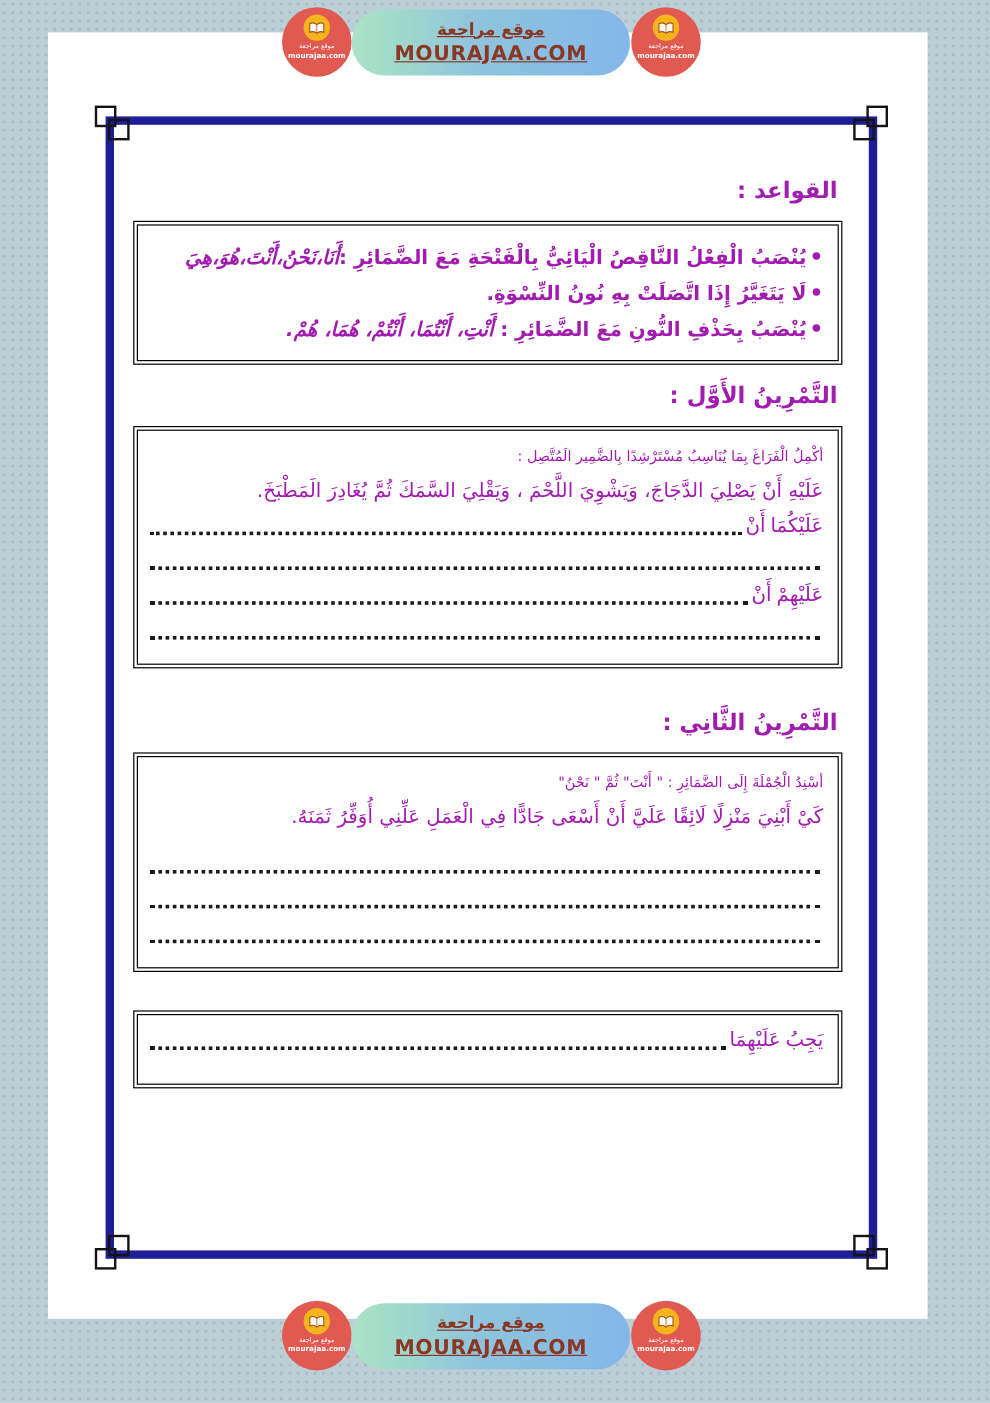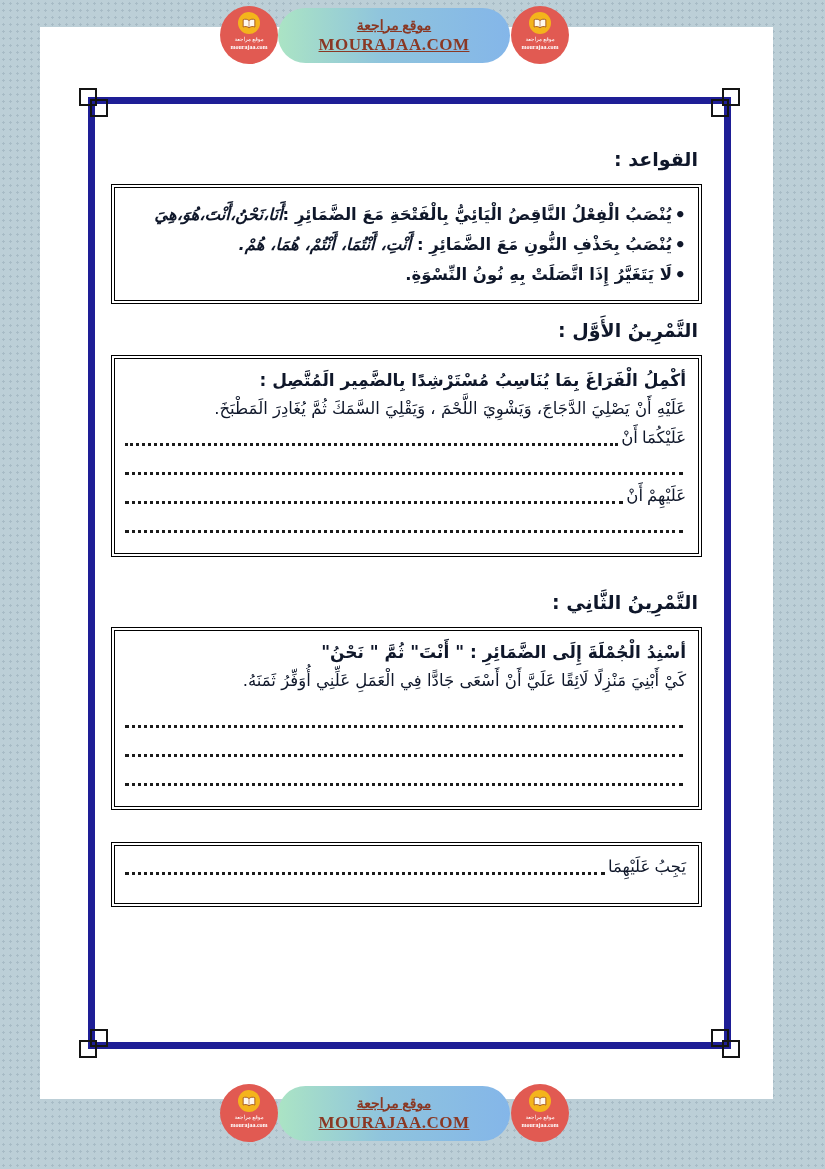--- a/index.html
+++ b/index.html
@@ -38,21 +38,21 @@
   .sq.bl1 { left: -16px; bottom: -16px; }.sq.bl2 { left: -5px;  bottom: -5px; }
   .sq.br1 { right: -16px; bottom: -16px;}.sq.br2 { right: -5px; bottom: -5px; }
 
   
   .content {
     position: absolute;
     inset: 0;
     padding: 42px 22px 0 16px;
     direction: rtl;
     text-align: right;
-    color: #0f172a;
+    color: #a21caf;
   }
   .sec-title {
     font-size: 19px;
     font-weight: bold;
     line-height: 26px;
     margin: 0 4px 12px 0;
   }
   .box {
     border: 4px double #000;
     background: #fff;
@@ -68,21 +68,21 @@
   .rule-item::before {
     content: "\2022";
     position: absolute;
     right: 0; top: 0;
     font-size: 18px;
   }
   .rule-emph { font-weight: bold; font-style: italic; }
 
   .ex-box { padding: 6px 12px 14px 10px; margin-bottom: 32px; }
   .ex-box.last { margin-bottom: 0; padding-bottom: 22px; }
-  .prompt { font-size: 17px; font-weight: bold; line-height: 30px; }
+  .prompt { font-size: 12px; font-weight: normal; line-height: 30px; }
   .model  { font-size: 16.5px; line-height: 28px; }
 
   .ansline {
     display: flex;
     align-items: flex-end;
     height: 29px;
     font-family: Liberation Serif, serif;
   }
   .ansline.gap-top { margin-top: 10px; }
   .ansline .label {
@@ -93,25 +93,24 @@
   .ansline .dots {
     flex: 1;
     border-bottom: 3px dotted #1b1b1b;
     margin-bottom: 6px;
     margin-right: 3px;
   }
 
   
   .banner {
     position: absolute;
-    left: 220px;
+    left: 235px;
     width: 348px;
     height: 60px;
     z-index: 10;
-    font-family: Liberation Serif, serif;
   }
   .banner.header { top: 6px; }
   .banner.footer { top: 1084px; }
   .pill {
     position: absolute;
     left: 58px; right: 58px; top: 2px;
     height: 55px;
     border-radius: 28px;
     background: linear-gradient(90deg, #abe4c4 0%, #8fc4dd 45%, #84b6e9 100%);
     display: flex;
@@ -200,24 +199,24 @@
     <div class="sq br2"></div>
 
     <div class="content">
 
       <div class="sec-title">القواعد :</div>
       <div class="box rules-box">
         <div class="rule-item">
           <span>يُنْصَبُ الْفِعْلُ النَّاقِصُ الْيَائِيُّ بِالْفَتْحَةِ مَعَ الضَّمَائِرِ :</span><span class="rule-emph">أَنَا،نَحْنُ،أَنْتَ،هُوَ،هِيَ</span>
         </div>
         <div class="rule-item">
+          <span>لَا يَتَغَيَّرُ إِذَا اتَّصَلَتْ بِهِ نُونُ النِّسْوَةِ.</span><span class="rule-emph"></span>
+        </div>
+        <div class="rule-item">
           <span>يُنْصَبُ بِحَذْفِ النُّونِ مَعَ الضَّمَائِرِ : </span><span class="rule-emph">أَنْتِ، أَنْتُمَا، أَنْتُمْ، هُمَا، هُمْ.</span>
-        </div>
-        <div class="rule-item">
-          <span>لَا يَتَغَيَّرُ إِذَا اتَّصَلَتْ بِهِ نُونُ النِّسْوَةِ.</span><span class="rule-emph"></span>
         </div>
       </div>
 
       <div class="sec-title">التَّمْرِينُ الأَوَّل :</div>
       <div class="box ex-box">
         <div class="prompt">أكْمِلُ الْفَرَاغَ بِمَا يُنَاسِبُ مُسْتَرْشِدًا بِالضَّمِير الَمُتَّصِل :</div>
         <div class="model">عَلَيْهِ أَنْ يَصْلِيَ الدَّجَاجَ، وَيَشْوِيَ اللَّحْمَ ، وَيَقْلِيَ السَّمَكَ ثُمَّ يُغَادِرَ الَمَطْبَخَ.</div>
         <div class="ansline">
           <span class="label">عَلَيْكُمَا أَنْ</span>
           <span class="dots"></span>

